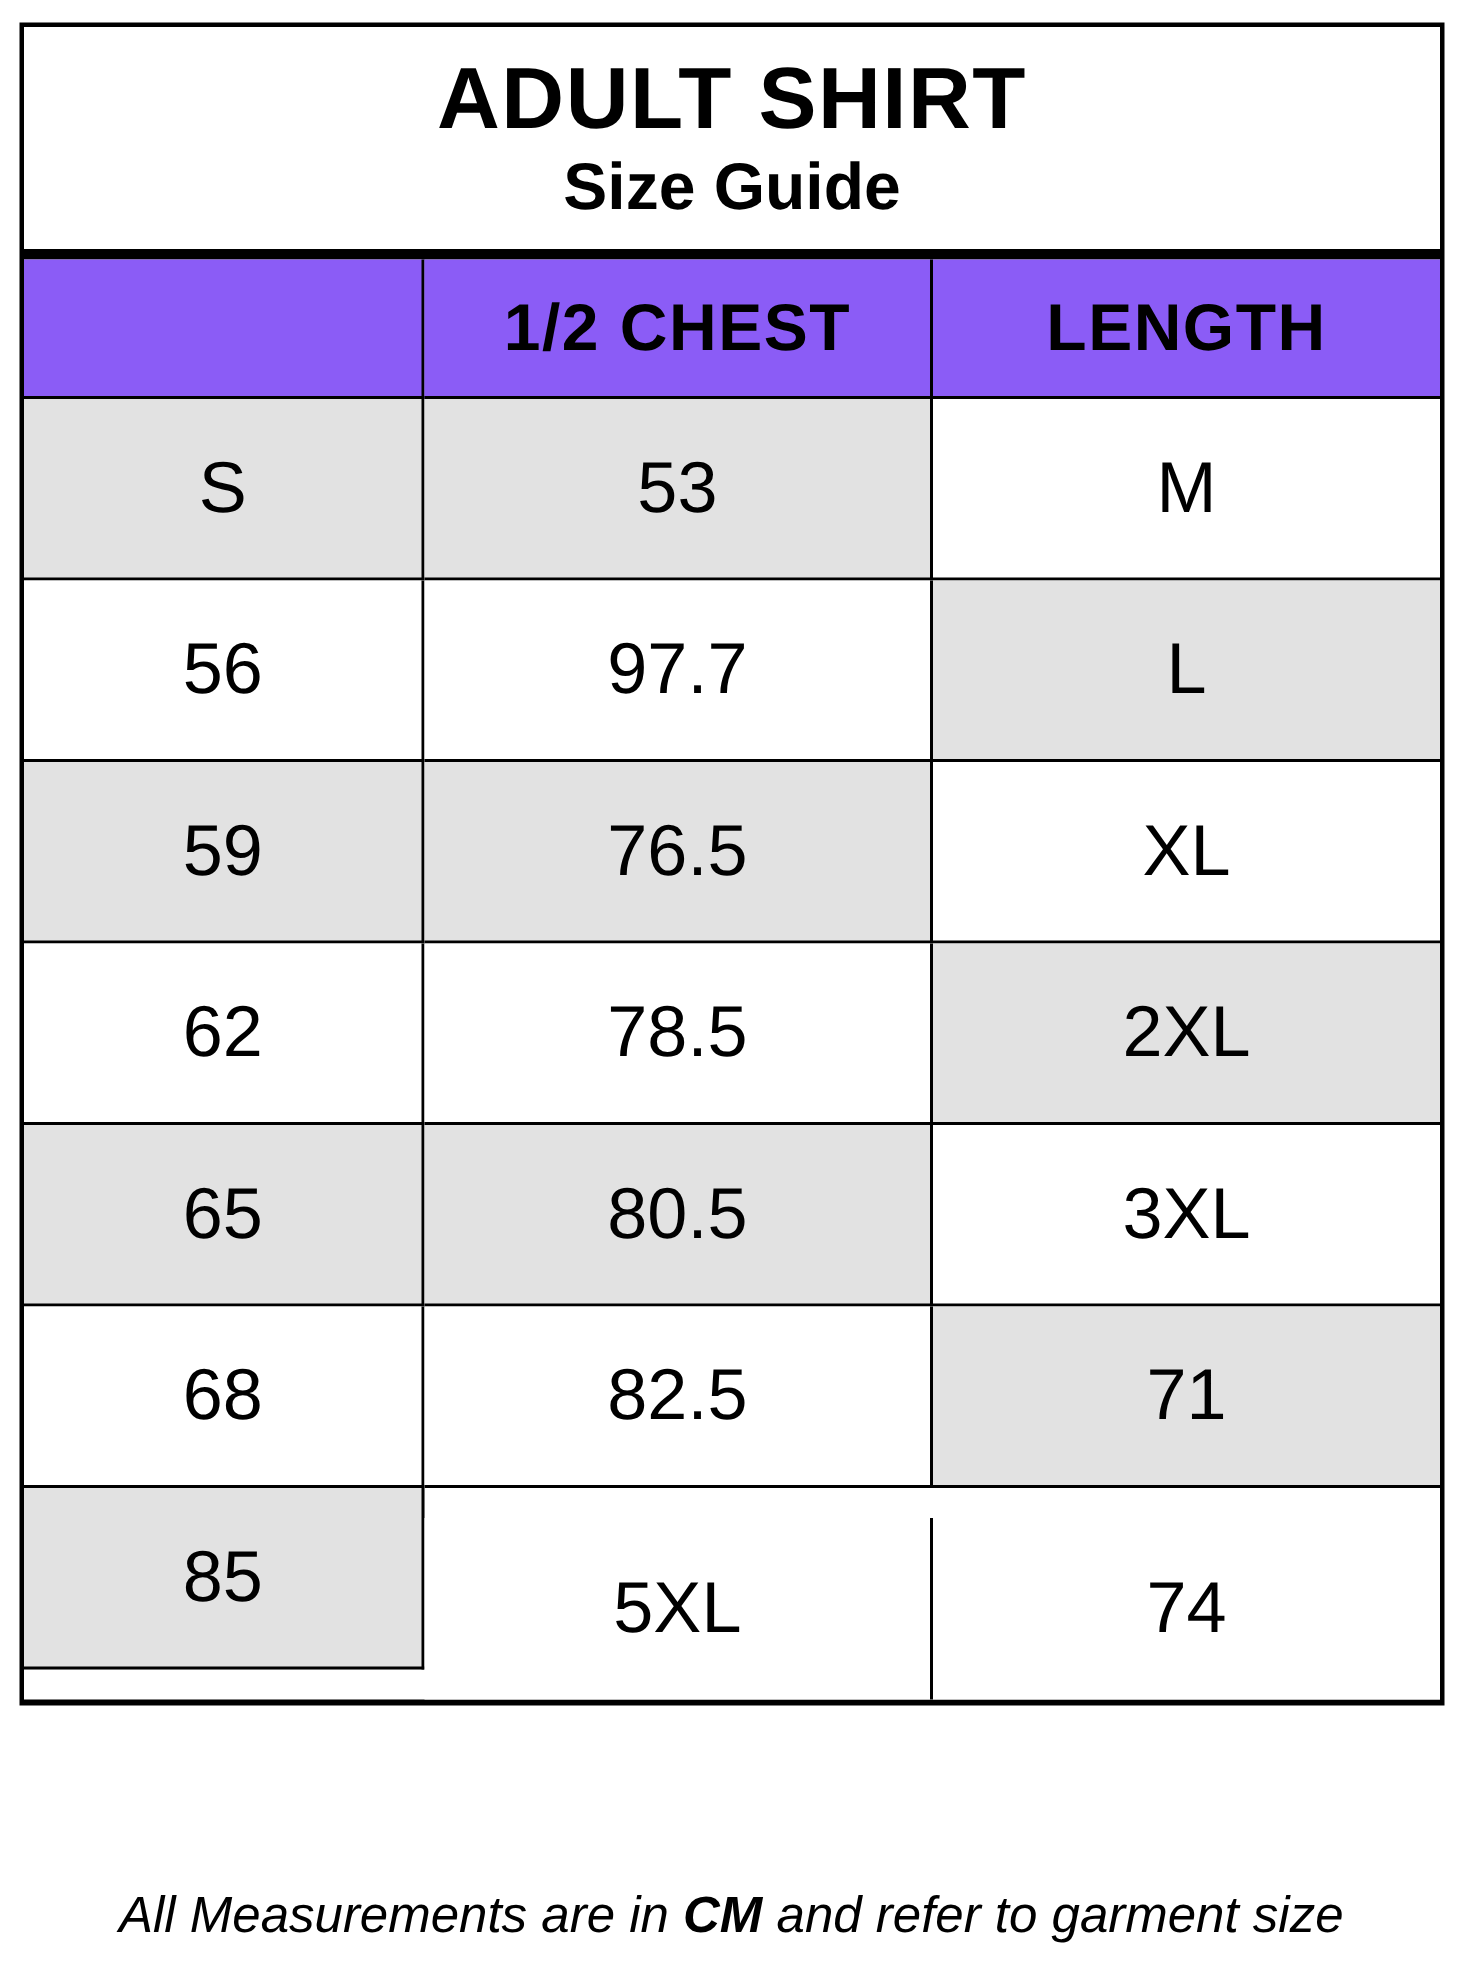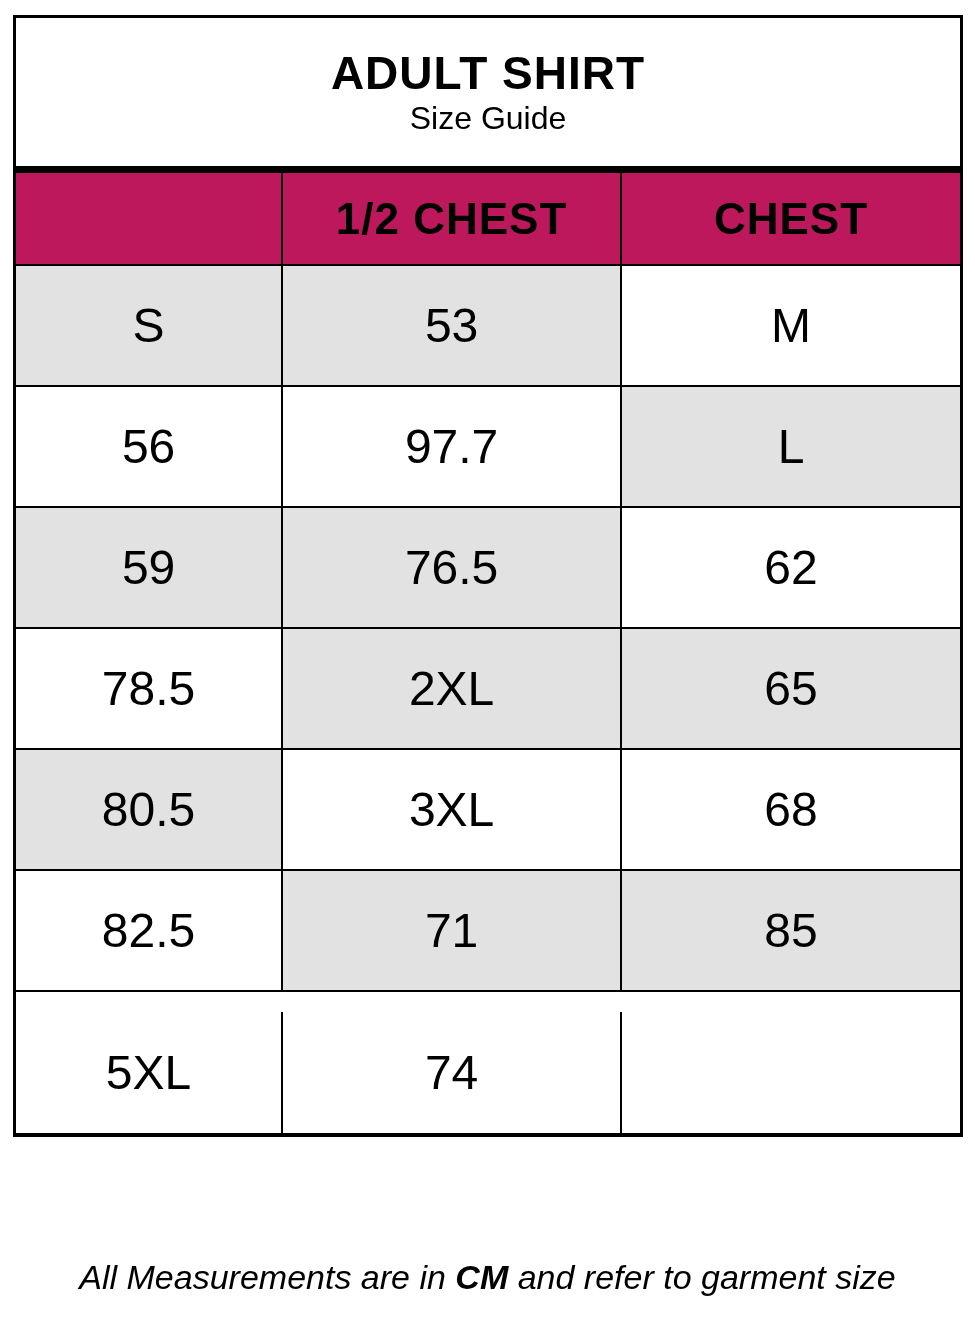--- a/index.html
+++ b/index.html
@@ -23,27 +23,27 @@
   .title-block {
     height: 148px;
     display: flex;
     flex-direction: column;
     align-items: center;
     justify-content: center;
     text-align: center;
     line-height: 1.15;
   }
   .title-main {
-    font-size: 46px;
+    font-size: 58px;
     font-weight: bold;
     letter-spacing: 1px;
   }
   .title-sub {
-    font-size: 32px;
-    font-weight: normal;
+    font-size: 44px;
+    font-weight: bold;
   }
   .thick-divider {
     height: 7px;
     background: #000000;
   }
   .grid-table {
     display: grid;
     grid-template-columns: 28.3% 35.9% 35.8%;
   }
   .cell {
@@ -53,21 +53,21 @@
     border-right: 2px solid #000000;
     border-bottom: 2px solid #000000;
     text-align: center;
   }
   .cell:nth-child(3n) { border-right: none; }
   .header-cell {
     height: 93px;
     font-size: 44px;
     font-weight: bold;
     letter-spacing: 1px;
-    background: #be185d;
+    background: #8b5cf6;
   }
   .data-cell {
     height: 121px;
     font-size: 48px;
     font-weight: normal;
   }
   .grid-table .row-odd  { background: #e2e2e2; }
   .grid-table .row-even { background: #ffffff; }
   .grid-table .last-row { border-bottom: none; margin-top: 20px; }
   .footer-note {
@@ -87,30 +87,31 @@
 
 <div class="size-chart">
   <div class="title-block">
     <div class="title-main">ADULT SHIRT</div>
     <div class="title-sub">Size Guide</div>
   </div>
   <div class="thick-divider"></div>
   <div class="grid-table">
     <div class="cell header-cell"></div>
     <div class="cell header-cell">1/2 CHEST</div>
-    <div class="cell header-cell">CHEST</div>
+    <div class="cell header-cell">LENGTH</div>
 
   <div class="cell data-cell row-odd">S</div>
       <div class="cell data-cell row-odd">53</div>
       <div class="cell data-cell row-even">M</div>
       <div class="cell data-cell row-even">56</div>
       <div class="cell data-cell row-even">97.7</div>
       <div class="cell data-cell row-odd">L</div>
       <div class="cell data-cell row-odd">59</div>
       <div class="cell data-cell row-odd">76.5</div>
+      <div class="cell data-cell row-even">XL</div>
       <div class="cell data-cell row-even">62</div>
       <div class="cell data-cell row-even">78.5</div>
       <div class="cell data-cell row-odd">2XL</div>
       <div class="cell data-cell row-odd">65</div>
       <div class="cell data-cell row-odd">80.5</div>
       <div class="cell data-cell row-even">3XL</div>
       <div class="cell data-cell row-even">68</div>
       <div class="cell data-cell row-even">82.5</div>
       <div class="cell data-cell row-odd">71</div>
       <div class="cell data-cell row-odd">85</div>

